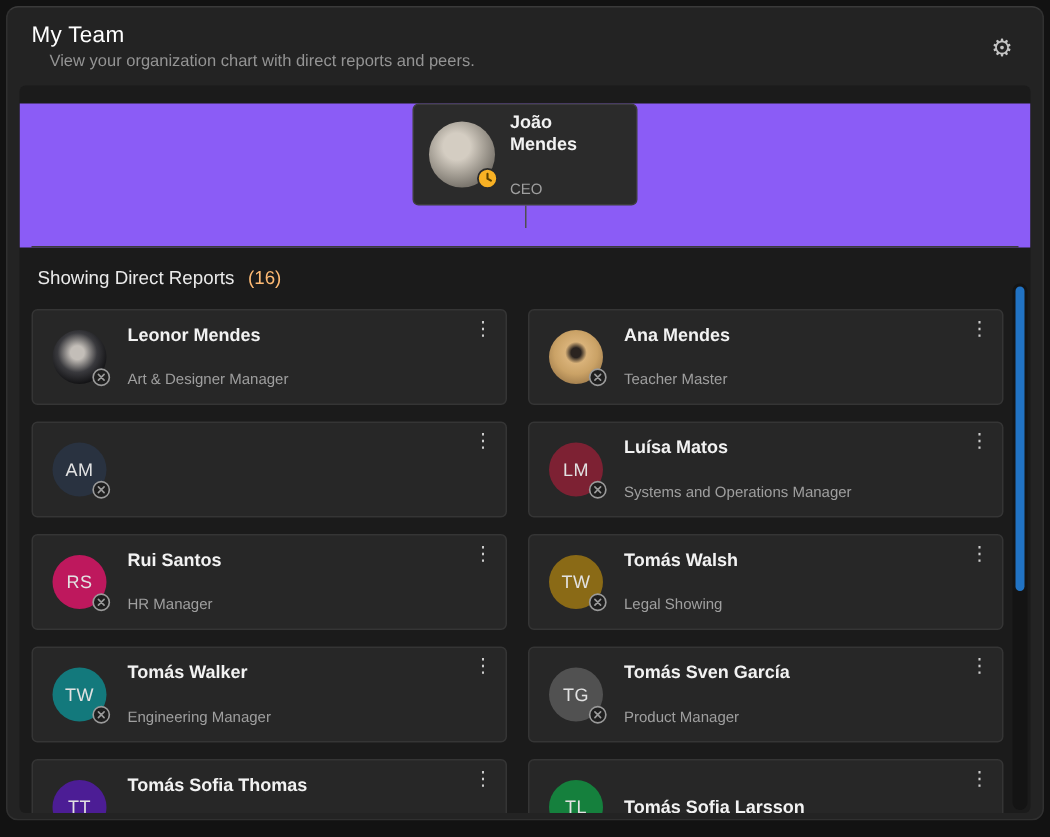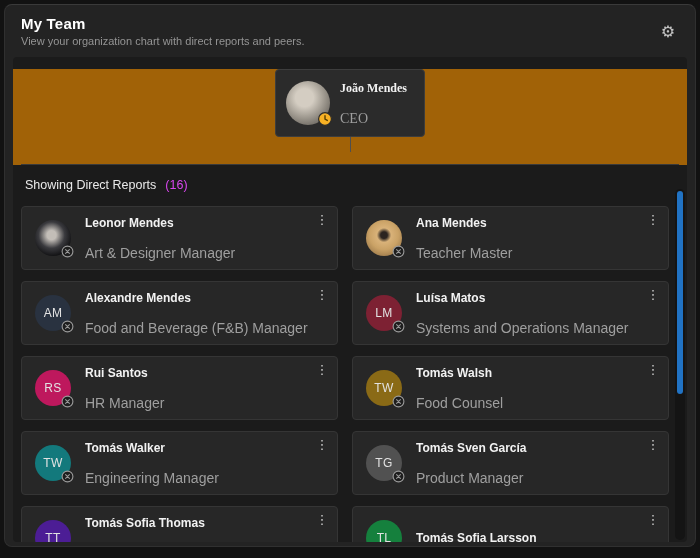--- a/index.html
+++ b/index.html
@@ -7,35 +7,35 @@
               font-family:"Liberation Sans", sans-serif; }
 
   .window {
     position:absolute; left:4px; top:4px; width:692px; height:543px;
     background:#232323; border:1px solid #303030; border-top-color:#3a3a3a;
     border-radius:8px;
   }
 
   
   .app-header { position:relative; padding:10px 16px 0 16px; }
-  .app-title { font-size:15px; font-weight:bold; color:#ffffff; letter-spacing:.2px; }
-  .app-subtitle { font-size:11px; color:#949494; margin-top:3px; }
+  .app-title { font-size:15px; font-weight:normal; color:#ffffff; letter-spacing:.2px; }
+  .app-subtitle { font-size:11px; color:#949494; margin-top:3px;margin-left:12px; }
   .gear-btn {
     position:absolute; top:14px; right:14px; width:26px; height:26px;
     background:none; border:none; color:#c4c4c4; font-size:16px; line-height:26px;
     text-align:center; cursor:pointer; font-family:"DejaVu Sans", sans-serif;
   }
 
   
   .panel {
     position:absolute; left:8px; right:8px; top:52px; bottom:4px;
     background:#1b1b1b; border-radius:4px; overflow:hidden;
   }
   .org-top {
-    height:96px; background:#a16207; position:relative;font-family:Liberation Serif, serif;
+    height:96px; background:#8b5cf6; position:relative;
   }
   .org-top::after {
     content:""; position:absolute; left:8px; right:8px; bottom:0;
     border-bottom:1px solid #3a3a3a;
   }
 
   
   .ceo-card {
     width:150px; height:68px; margin:12px auto 0 auto;
     background:#2b2b2b; border:1px solid #3d3d3d; border-radius:4px;
@@ -53,21 +53,21 @@
   .badge { position:absolute; display:block; line-height:0; }
   .badge.away { right:-2px; bottom:-1px; }
   .badge.offline { right:-3px; bottom:-2px; }
 
   
   .photo-joao  { background:radial-gradient(circle at 42% 38%, #d4cdc2 0 24%, #a8a298 48%, #7c776f 72%, #5b574f); }
   .photo-leonor{ background:radial-gradient(circle at 46% 42%, #c3beb8 0 16%, #3a3a3e 46%, #101012 75%, #060606); }
   .photo-ana   { background:radial-gradient(circle at 50% 42%, #2b2420 0 12%, #d9b279 26%, #caa266 52%, #a37f4e 78%, #8a6a40); }
 
   .person-name { font-size:12px; font-weight:bold; color:#f2f2f2; line-height:15px; }
-  .person-title { font-size:14px; color:#9f9f9f; line-height:13px; margin-top:16px; }
+  .person-title { font-size:10px; color:#9f9f9f; line-height:13px; margin-top:16px; }
 
   
   .reports-header { display:flex; gap:9px; padding:13px 12px 0 12px; align-items:baseline; }
   .reports-label { font-size:12.5px; color:#eaeaea;text-align:right; }
   .reports-count { font-size:12.5px; }
 
   .reports-grid {
     display:grid; grid-template-columns:1fr 1fr;
     column-gap:14px; row-gap:11px;
     margin:14px 18px 0 8px;
@@ -124,21 +124,21 @@
           <div class="person-name">João Mendes</div>
           <div class="person-title">CEO</div>
         </div>
       </div>
       <div class="connector"></div>
     </div>
 
     <div class="reports-section">
       <div class="reports-header">
         <span class="reports-label">Showing Direct Reports</span>
-        <span class="reports-count" style="color: #d946ef;">(16)</span>
+        <span class="reports-count" style="color: #fdba74;">(16)</span>
       </div>
       <div class="reports-grid">
   <div class="report-card">
     <div class="avatar-wrap">
       <div class="avatar sm photo-leonor"></div>
       <span class="badge offline">
         <svg width="13" height="13" viewBox="0 0 13 13">
           <circle cx="6.5" cy="6.5" r="5.4" fill="#1e1e1e" stroke="#9a9a9a" stroke-width="1.1"></circle>
           <path d="M4.6 4.6 L8.4 8.4 M8.4 4.6 L4.6 8.4" stroke="#9a9a9a" stroke-width="1.1" stroke-linecap="round"></path>
         </svg>
@@ -171,24 +171,20 @@
   <div class="report-card">
     <div class="avatar-wrap">
       <div class="avatar sm" style="background: rgb(41, 50, 64); text-align: center;">AM</div>
       <span class="badge offline">
         <svg width="13" height="13" viewBox="0 0 13 13">
           <circle cx="6.5" cy="6.5" r="5.4" fill="#1e1e1e" stroke="#9a9a9a" stroke-width="1.1"></circle>
           <path d="M4.6 4.6 L8.4 8.4 M8.4 4.6 L4.6 8.4" stroke="#9a9a9a" stroke-width="1.1" stroke-linecap="round"></path>
         </svg>
       </span>
     </div>
-    <div class="report-text">
-      <div class="person-name">Alexandre Mendes</div>
-      <div class="person-title">Food and Beverage (F&amp;B) Manager</div>
-    </div>
     <button class="more-btn"><span class="dots">⋮</span></button>
   </div>
 
   <div class="report-card">
     <div class="avatar-wrap">
       <div class="avatar sm" style="background: rgb(125, 33, 51);">LM</div>
       <span class="badge offline">
         <svg width="13" height="13" viewBox="0 0 13 13">
           <circle cx="6.5" cy="6.5" r="5.4" fill="#1e1e1e" stroke="#9a9a9a" stroke-width="1.1"></circle>
           <path d="M4.6 4.6 L8.4 8.4 M8.4 4.6 L4.6 8.4" stroke="#9a9a9a" stroke-width="1.1" stroke-linecap="round"></path>
@@ -224,21 +220,21 @@
       <div class="avatar sm" style="background: rgb(138, 106, 22);">TW</div>
       <span class="badge offline">
         <svg width="13" height="13" viewBox="0 0 13 13">
           <circle cx="6.5" cy="6.5" r="5.4" fill="#1e1e1e" stroke="#9a9a9a" stroke-width="1.1"></circle>
           <path d="M4.6 4.6 L8.4 8.4 M8.4 4.6 L4.6 8.4" stroke="#9a9a9a" stroke-width="1.1" stroke-linecap="round"></path>
         </svg>
       </span>
     </div>
     <div class="report-text">
       <div class="person-name">Tomás Walsh</div>
-      <div class="person-title">Food Counsel</div>
+      <div class="person-title">Legal Showing</div>
     </div>
     <button class="more-btn"><span class="dots">⋮</span></button>
   </div>
 
   <div class="report-card">
     <div class="avatar-wrap">
       <div class="avatar sm" style="background: rgb(19, 121, 124);">TW</div>
       <span class="badge offline">
         <svg width="13" height="13" viewBox="0 0 13 13">
           <circle cx="6.5" cy="6.5" r="5.4" fill="#1e1e1e" stroke="#9a9a9a" stroke-width="1.1"></circle>

